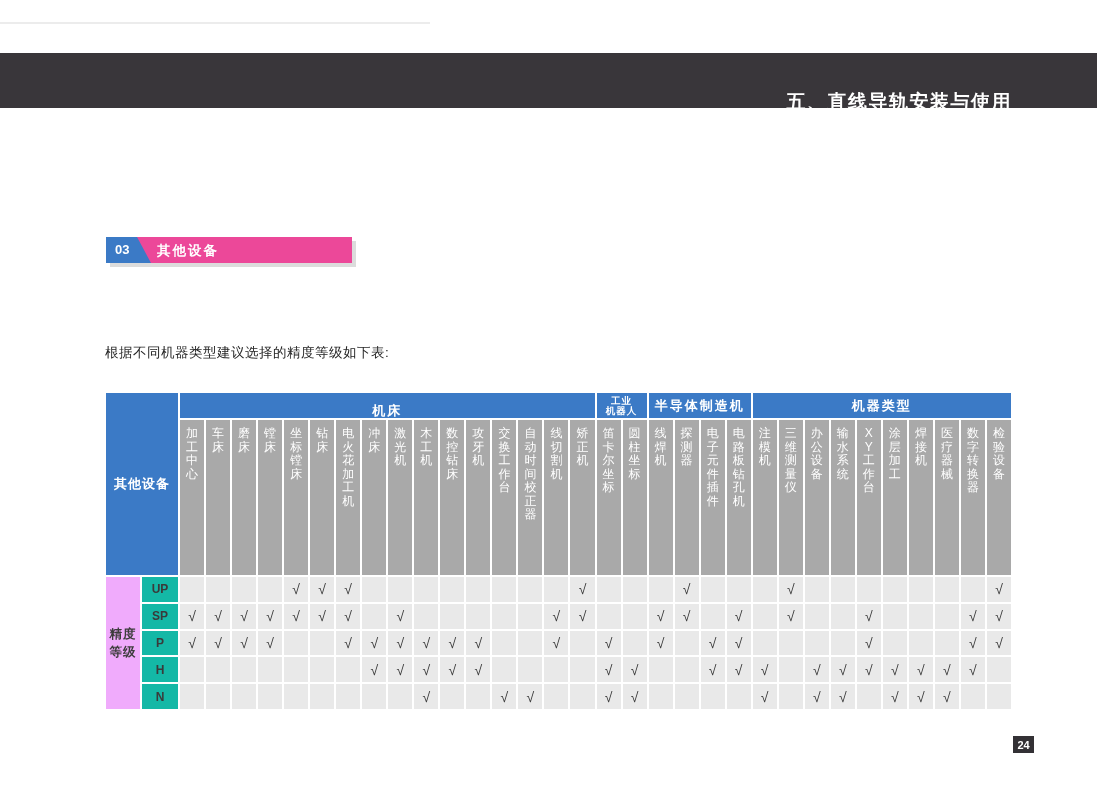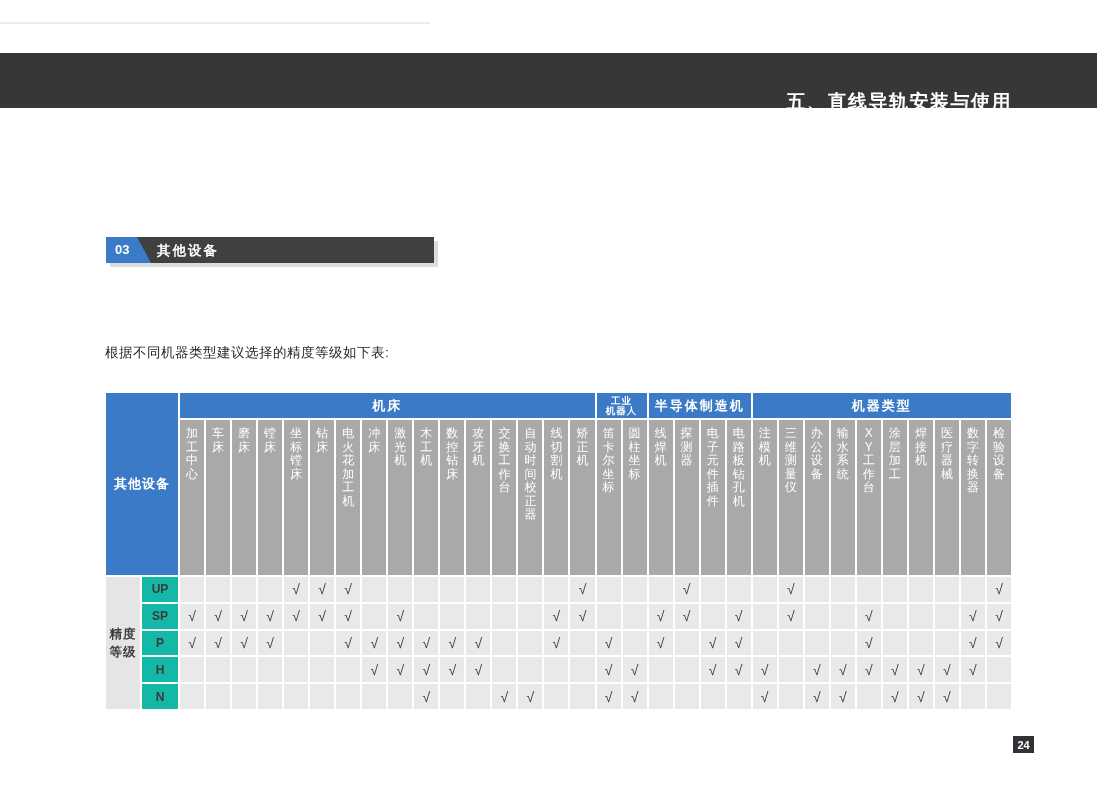--- a/index.html
+++ b/index.html
@@ -11,40 +11,40 @@
   .edge-artifact { position:absolute; left:0; top:22px; width:430px; height:2px; background:#ececec; }
 
   
   .banner-dark { position:absolute; left:0; top:53px; width:1097px; height:55px; background:#39363a; }
   .banner-blue { position:absolute; left:0; top:0; width:812px; height:38px; background:#3b7ac6;
     clip-path:polygon(0 0, 100% 0, 96% 100%, 0 100%); }
   .company { position:absolute; left:105px; top:13px; color:#fff; font-size:10.5px; font-weight:bold; letter-spacing:0.3px; white-space:nowrap; }
   .chapter { position:absolute; right:85px; top:36px; color:#fff; font-size:19px; font-weight:bold; letter-spacing:1.5px; white-space:nowrap; }
 
   
-  .section-bar { position:absolute; left:106px; top:237px; width:328px; height:26px; background:#404040; box-shadow:4px 4px 0 #dcdcdc; }
+  .section-bar { position:absolute; left:106px; top:237px; width:246px; height:26px; background:#ec4899; box-shadow:4px 4px 0 #dcdcdc; }
   .section-badge { position:absolute; left:0; top:0; width:45px; height:26px; background:#3b7ac6;
     clip-path:polygon(0 0, 69% 0, 100% 100%, 0 100%); }
   .section-num { position:absolute; left:9px; top:5px; color:#fff; font-size:13px; font-weight:bold; }
   .section-title { position:absolute; left:51px; top:5px; color:#fff; font-size:13.5px; font-weight:bold; letter-spacing:2px; white-space:nowrap; }
 
   .intro { position:absolute; left:105px; top:344px; margin:0; font-size:13.5px; color:#262626; letter-spacing:0.5px; }
 
   
   .ptable { position:absolute; left:106px; top:393px; width:905px; height:316px;
     display:grid; grid-template-columns:34px 36px repeat(32,1fr);
     grid-template-rows:25px 155px repeat(5,1fr); gap:2px; background:#ffffff; }
   .cell { display:flex; align-items:center; justify-content:center; overflow:hidden; }
   .corner { grid-row:1/3; grid-column:1/3; background:#3b7ac6; color:#fff; font-size:13px; font-weight:bold; letter-spacing:1px; }
   .group { grid-row:1; background:#3b7ac6; color:#fff; font-size:13px; font-weight:bold; letter-spacing:2px;
     flex-direction:column; line-height:14px; }
   .group.small { font-size:9.5px; line-height:10px; letter-spacing:1px; }
   .colhead { grid-row:2; background:#a9a9a9; color:#fff; font-size:12px;
     flex-direction:column; justify-content:flex-start; padding-top:7px; line-height:13.5px; }
-  .axis { grid-column:1; grid-row:3/8; background:#e5e5e5; color:#3c3c3c; font-size:12.5px; font-weight:bold;
+  .axis { grid-column:1; grid-row:3/8; background:#f0abfc; color:#3c3c3c; font-size:12.5px; font-weight:bold;
     flex-direction:column; line-height:18px; letter-spacing:1px; }
   .rowlab { grid-column:2; background:#14b8a6; color:#3a3a3a; font-size:12px; font-weight:bold; }
   .dcell { background:#e9e9e9; color:#3a3a3a; font-size:14px; }
 
   .page-badge { position:absolute; left:1013px; top:736px; width:21px; height:17px; background:#333135;
     color:#fff; font-size:11px; font-weight:bold; display:flex; align-items:center; justify-content:center; }
 </style>
 </head>
 <body>
 
@@ -59,21 +59,21 @@
   <div class="section-bar">
     <div class="section-badge"></div>
     <span class="section-num">03</span>
     <span class="section-title">其他设备</span>
   </div>
 
   <p class="intro">根据不同机器类型建议选择的精度等级如下表:</p>
 
   <div class="ptable">
       <div class="cell corner">其他设备</div>
-      <div class="cell group" style="grid-column: 3 / span 16;">
+      <div class="cell group" style="grid-column: 3 / span 16; justify-content: flex-end;">
         <span>机床</span>
       </div>
       <div class="cell group small" style="grid-column: 19 / span 2;">
         <span>工业</span>
         <span>机器人</span>
       </div>
       <div class="cell group" style="grid-column: 21 / span 4;">
         <span>半导体制造机</span>
       </div>
       <div class="cell group" style="grid-column: 25 / span 10;">

